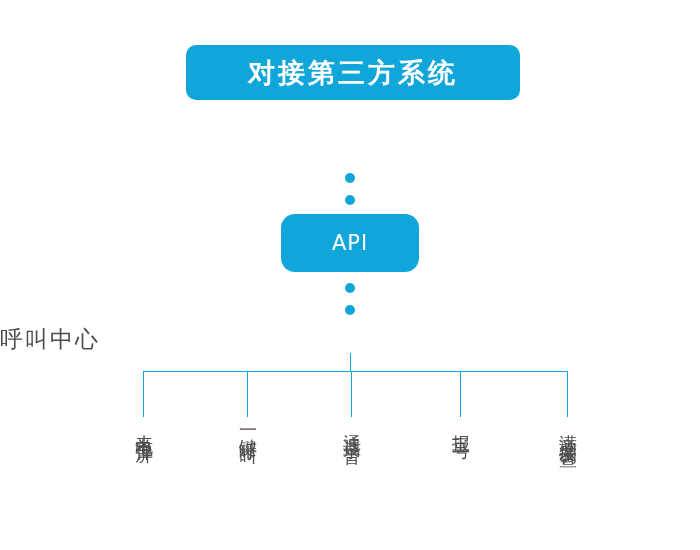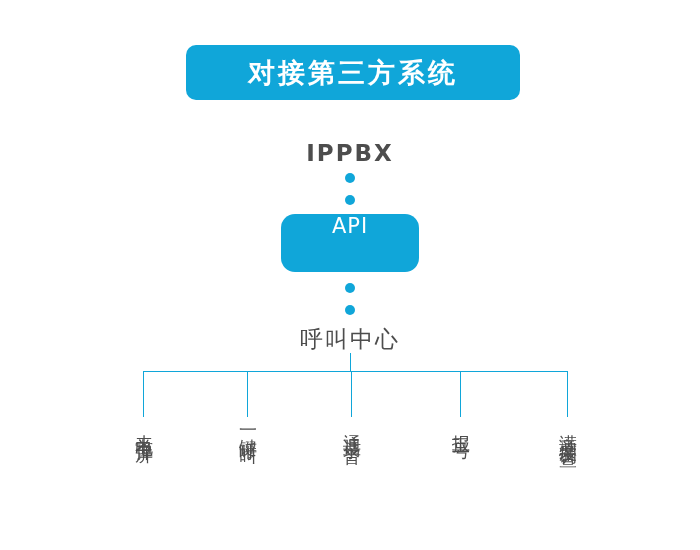--- a/index.html
+++ b/index.html
@@ -53,33 +53,32 @@
   .dot-2 { top: 195px; }
   .dot-3 { top: 283px; }
   .dot-4 { top: 305px; }
 
   .api-box {
     position: absolute;
     left: 281px; top: 214px;
     width: 138px; height: 58px;
     background: var(--accent);
     border-radius: 14px;
-    display: flex; justify-content: center;
+    display: flex; align-items: center; justify-content: center;
   }
   .api-box .api-text {
     color: #ffffff;
     font-size: 21px;
     letter-spacing: 1px;
   }
 
   .call-center-label {
     position: absolute;
     left: 0; top: 324px;
     width: 700px;
-    text-align: center;
     color: var(--text);
     font-size: 23px;
     letter-spacing: 2px;
   }
 
   .line {
     position: absolute;
     background: var(--accent);
   }
   .line-stub   { left: 350px; top: 353px; width: 1px; height: 18px; }
@@ -109,21 +108,20 @@
 </style>
 </head>
 <body>
 
 <div class="canvas" style="--accent: #10a6d9; --text: #4d4d4d;">
 
   <div class="title-box">
     <span class="title-text">对接第三方系统</span>
   </div>
 
-  <div class="ippbx-label">IPPBX</div>
 
   <span class="dot dot-1"></span>
   <span class="dot dot-2"></span>
 
   <div class="api-box">
     <span class="api-text">API</span>
   </div>
 
   <span class="dot dot-3"></span>
   <span class="dot dot-4"></span>

